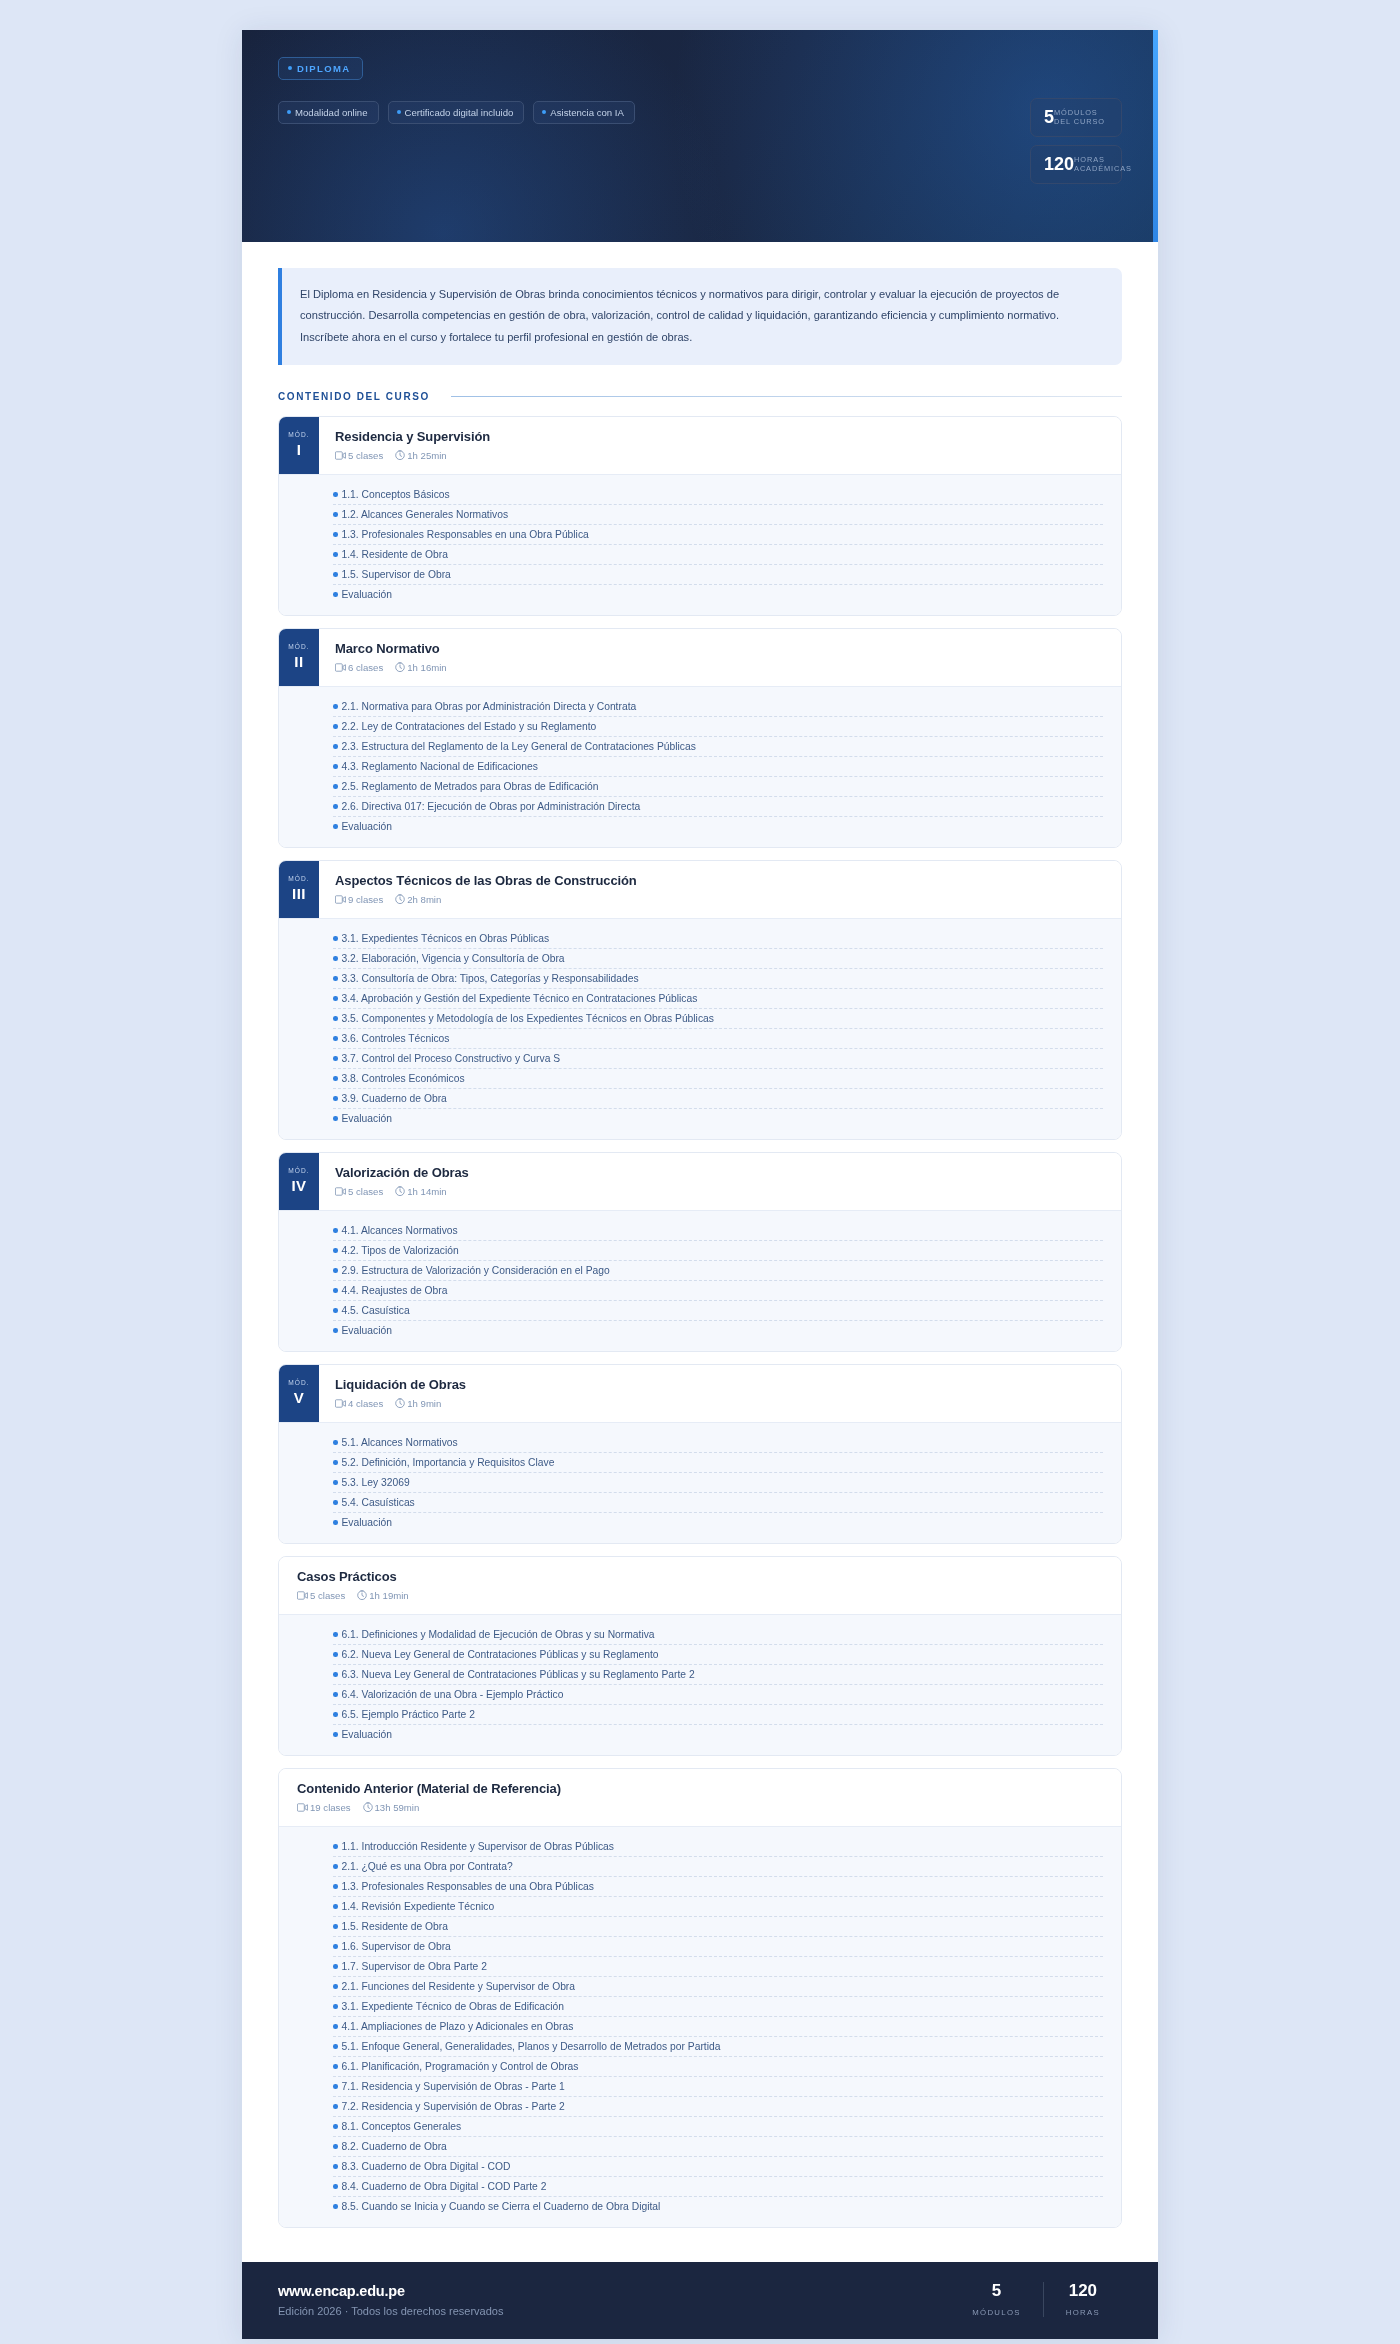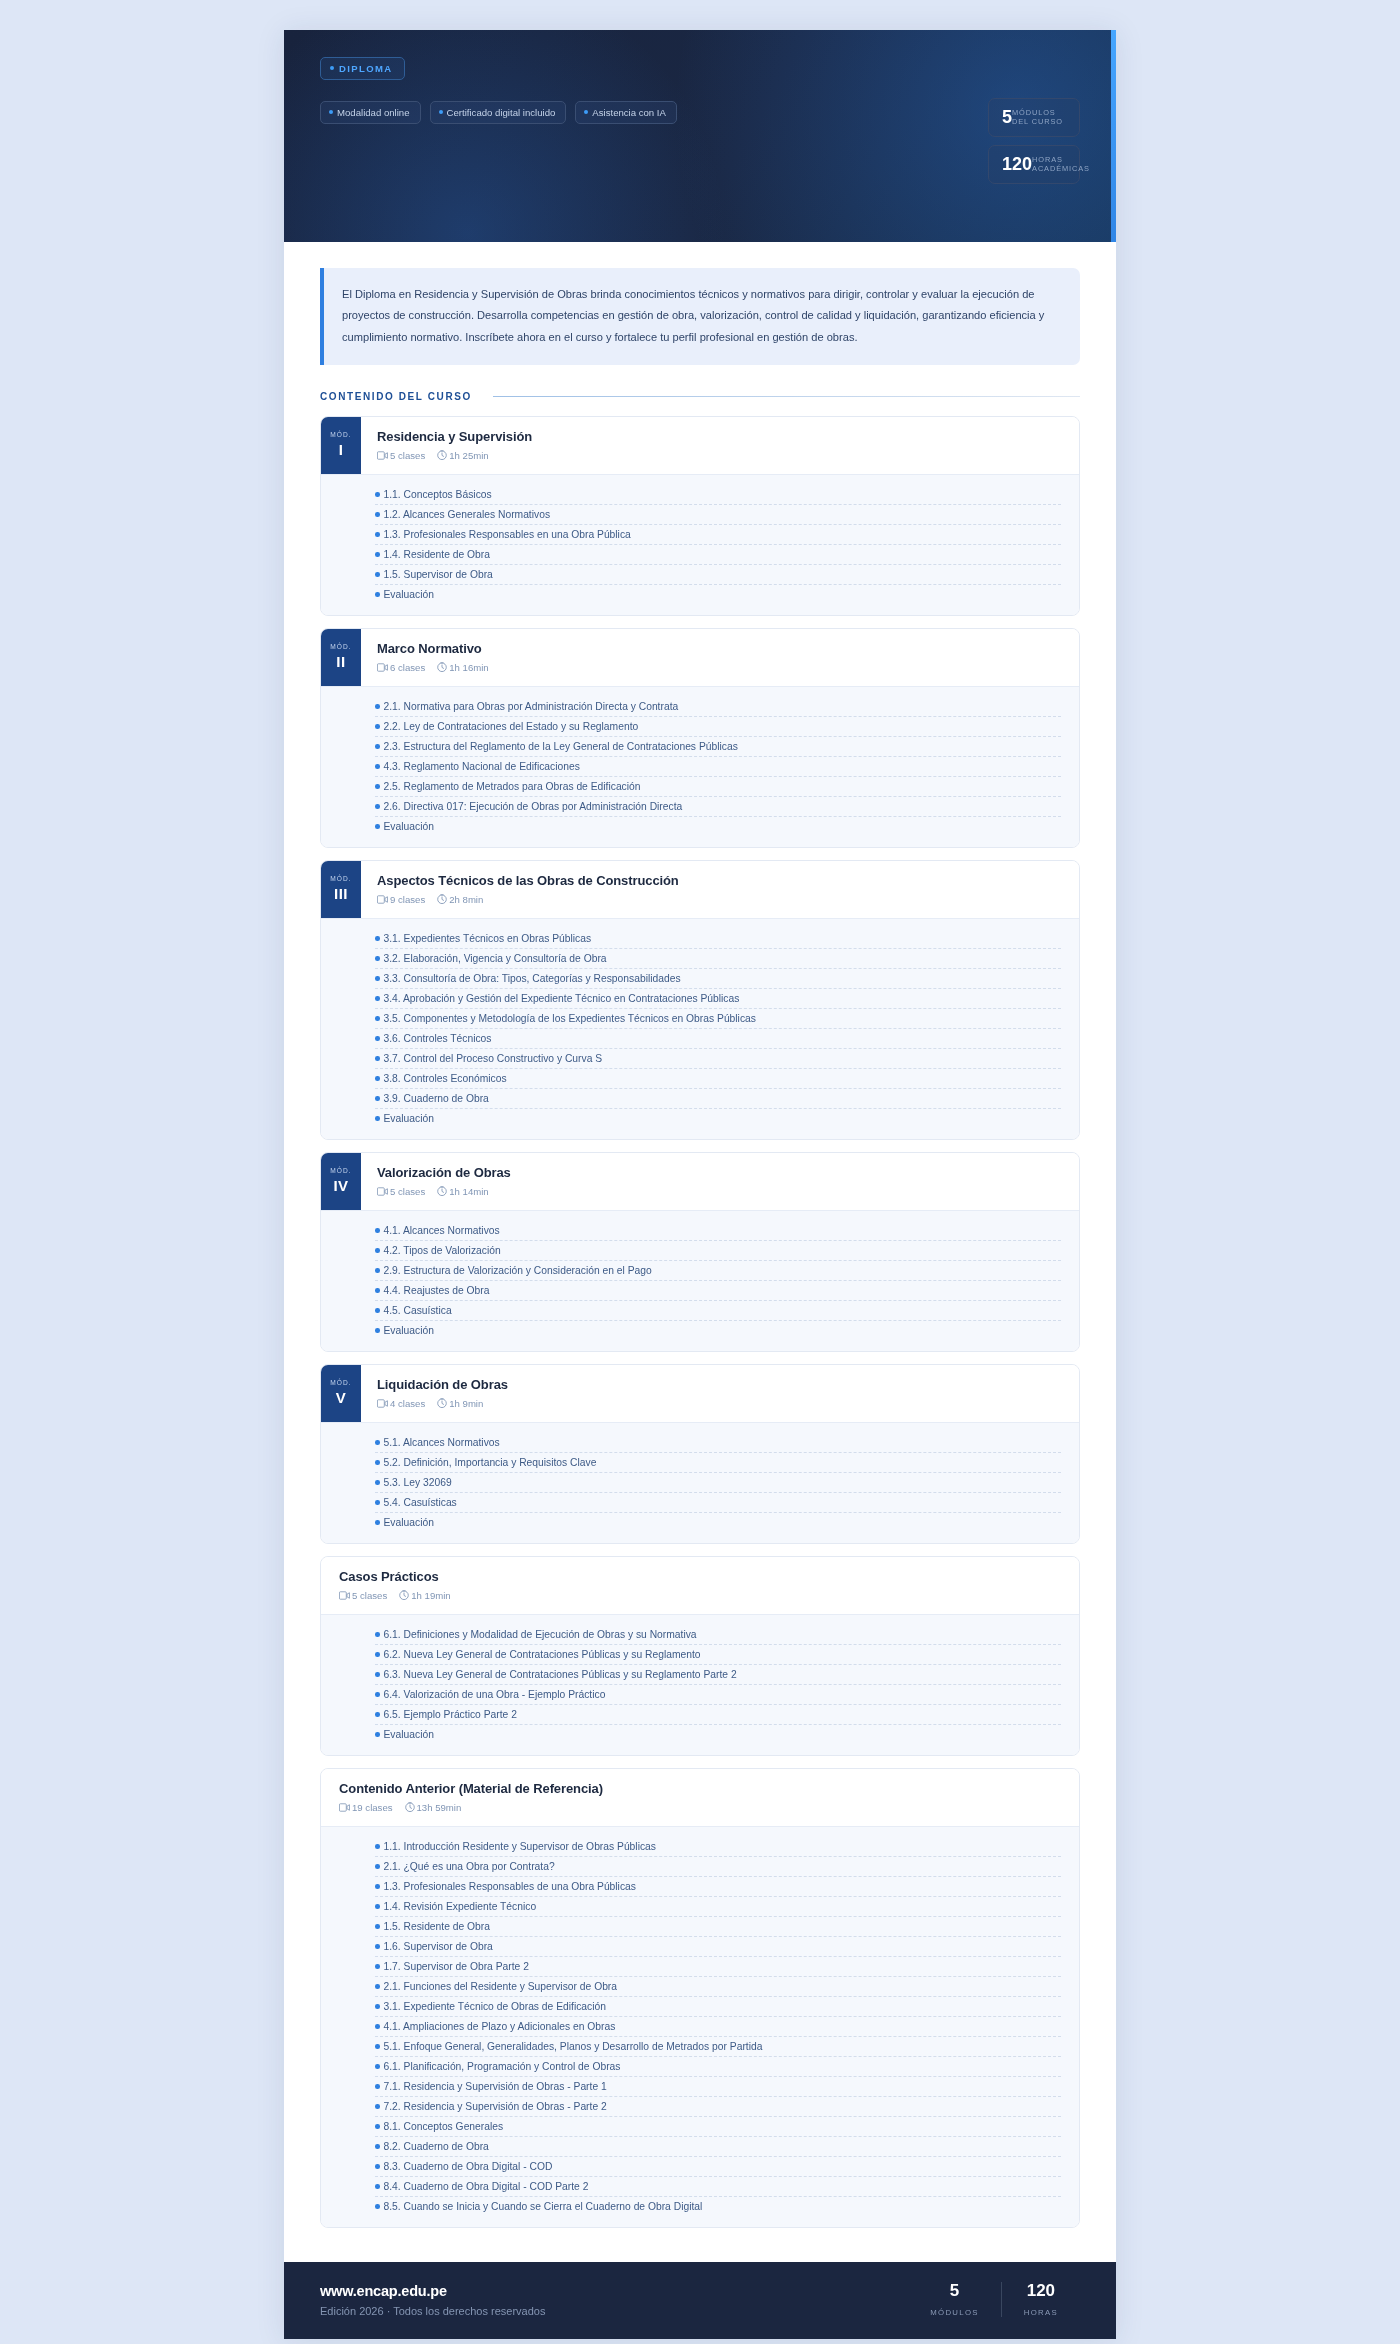--- a/index.html
+++ b/index.html
@@ -8,21 +8,21 @@
     background: #dde6f6;
     font-family: "Liberation Sans", sans-serif;
     -webkit-font-smoothing: antialiased;
   }
   body {
     padding: 30px 0 26px 0;
     display: flex;
     justify-content: center;
   }
   .page {
-    width: 832px;
+    width: 916px;
     background: #ffffff;
     box-shadow: 0 2px 28px rgba(25,45,90,0.10);
     overflow: hidden;
     position: relative;
   }
 
   
   .hero {
     position: relative;
     background:

